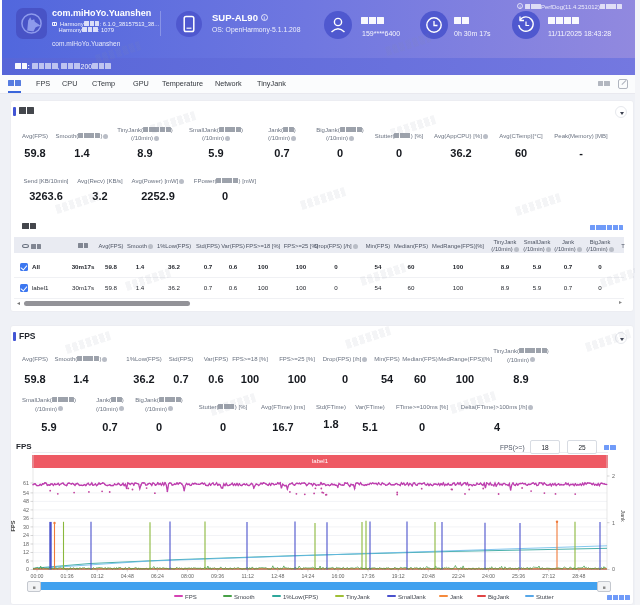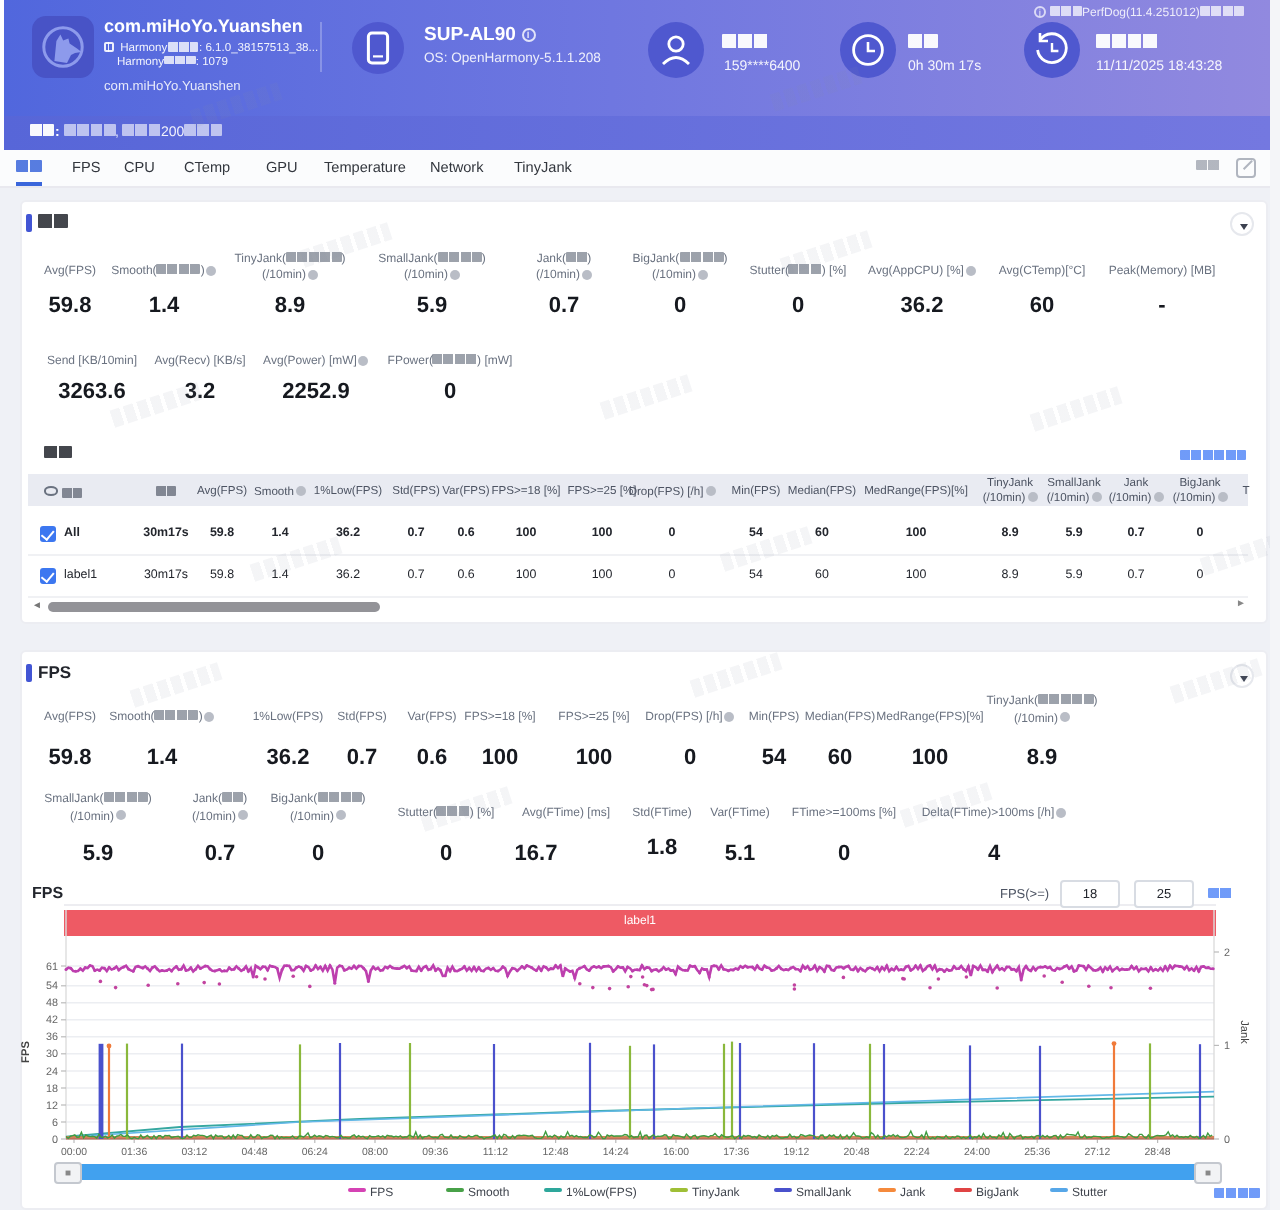--- a/index.html
+++ b/index.html
@@ -225,21 +225,21 @@
     <div class="sv" style="left:461px;top:373px;width:120px">8.9</div>
 <div class="sl" style="left:-11px;top:396px;width:120px">SmallJank(<i class="z" style="width:3.68em"></i>)<br>(/10min)<i class="nfo"></i></div>
     <div class="sv" style="left:-11px;top:421px;width:120px">5.9</div>
     <div class="sl" style="left:50px;top:396px;width:120px">Jank(<i class="z" style="width:1.78em"></i>)<br>(/10min)<i class="nfo"></i></div>
     <div class="sv" style="left:50px;top:421px;width:120px">0.7</div>
     <div class="sl" style="left:99px;top:396px;width:120px">BigJank(<i class="z" style="width:3.68em"></i>)<br>(/10min)<i class="nfo"></i></div>
     <div class="sv" style="left:99px;top:421px;width:120px">0</div>
     <div class="sl" style="left:163px;top:403px;width:120px">Stutter(<i class="z" style="width:2.73em"></i>) [%]</div>
     <div class="sv" style="left:163px;top:421px;width:120px">0</div>
     <div class="sl" style="left:223px;top:403px;width:120px">Avg(FTime) [ms]</div>
-    <div class="sv" style="left:208px;top:421px;width:120px">16.7</div>
+    <div class="sv" style="left:223px;top:421px;width:120px">16.7</div>
     <div class="sl" style="left:271px;top:403px;width:120px">Std(FTime)</div>
     <div class="sv" style="left:271px;top:418px;width:120px">1.8</div>
     <div class="sl" style="left:310px;top:403px;width:120px">Var(FTime)</div>
     <div class="sv" style="left:310px;top:421px;width:120px">5.1</div>
     <div class="sl" style="left:362px;top:403px;width:120px">FTime&gt;=100ms [%]</div>
     <div class="sv" style="left:362px;top:421px;width:120px">0</div>
     <div class="sl" style="left:437px;top:403px;width:120px">Delta(FTime)&gt;100ms [/h]<i class="nfo"></i></div>
     <div class="sv" style="left:437px;top:421px;width:120px">4</div>
 <div class="sect" style="left:16px;top:441.5px;font-size:8px">FPS</div>
 <div style="position:absolute;left:32px;top:451.5px;width:576px;height:1px;background:#ededf1"></div>

